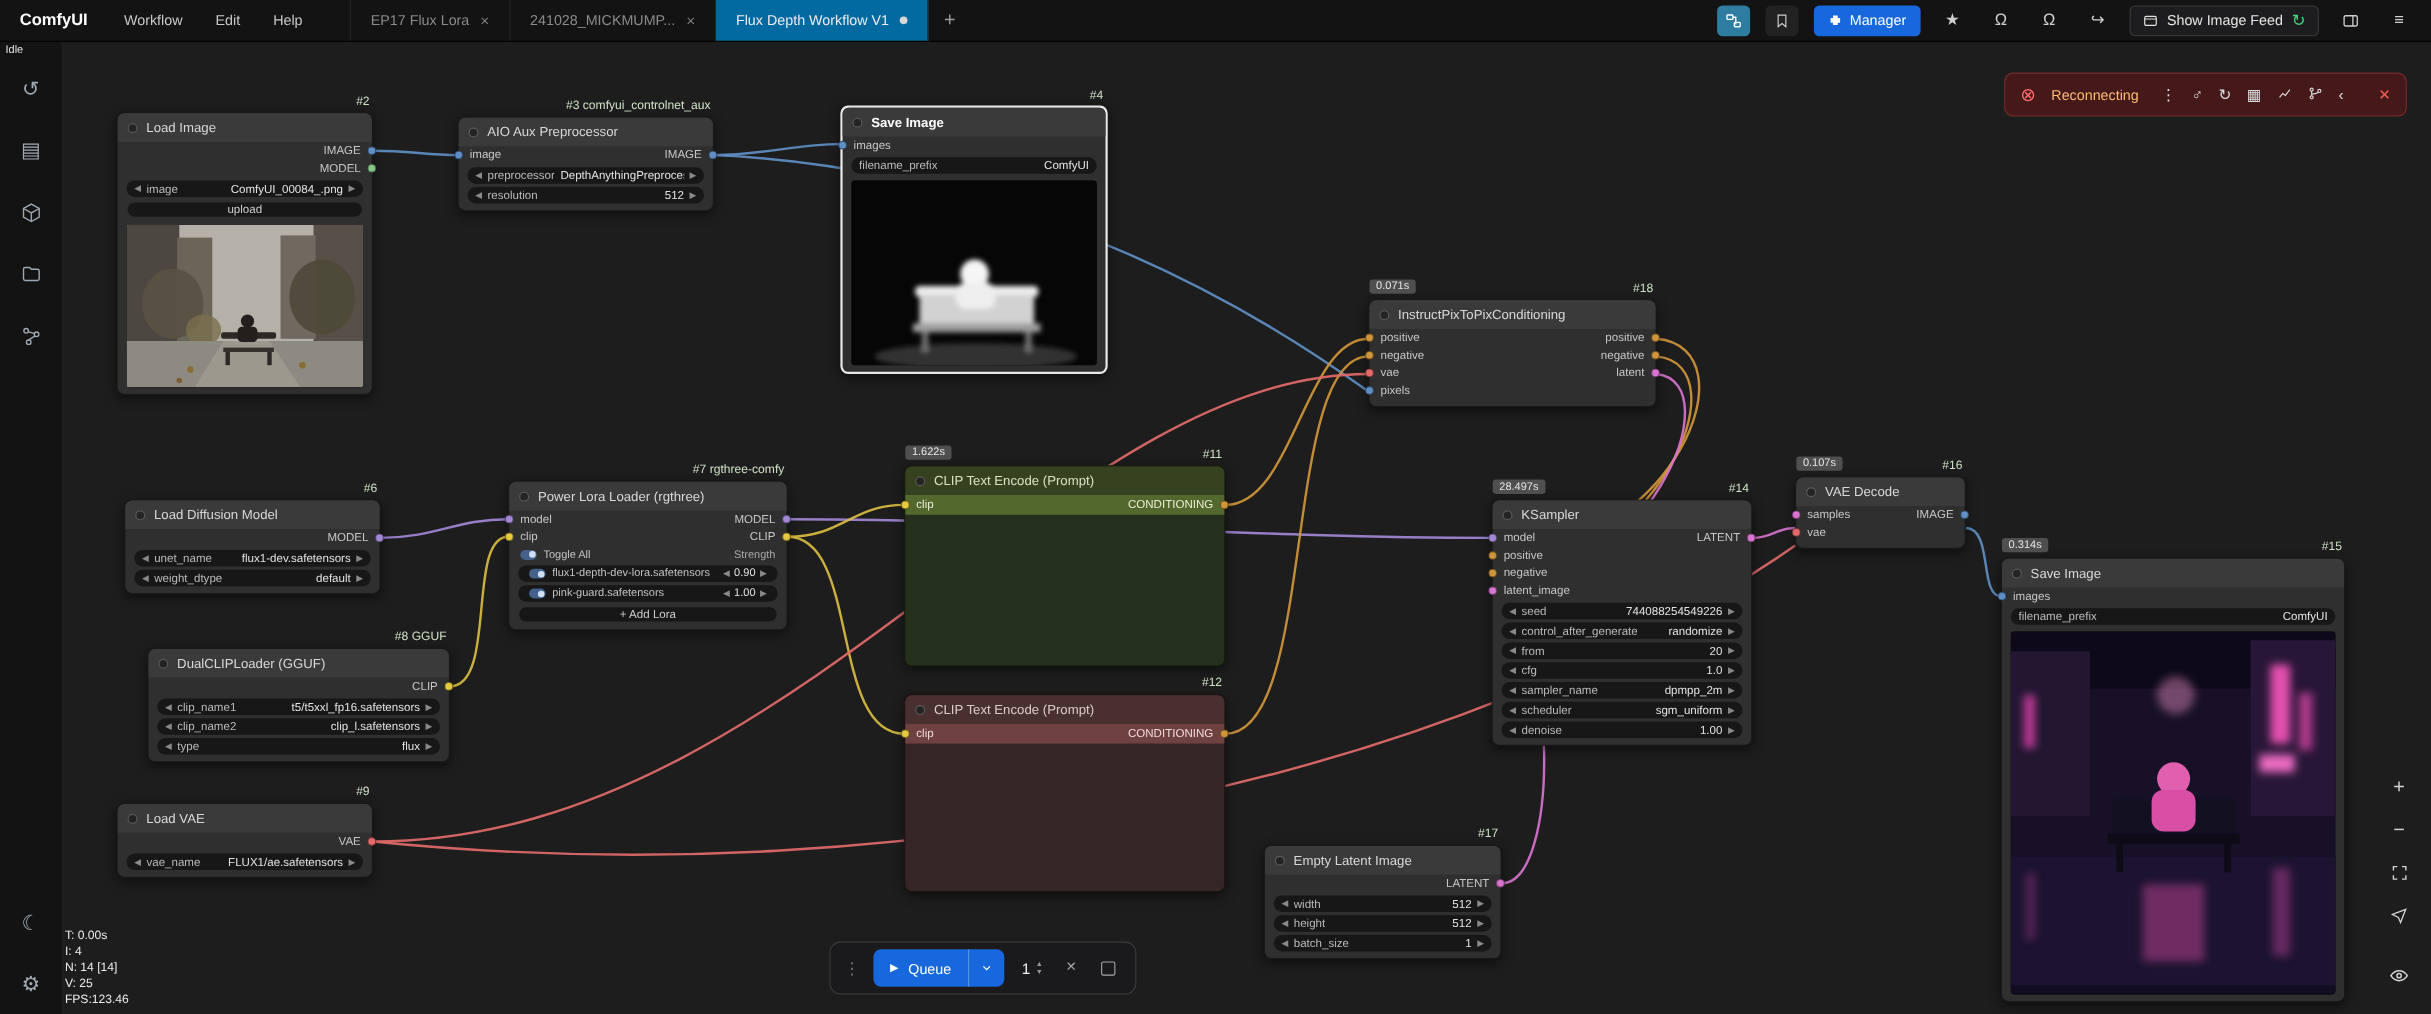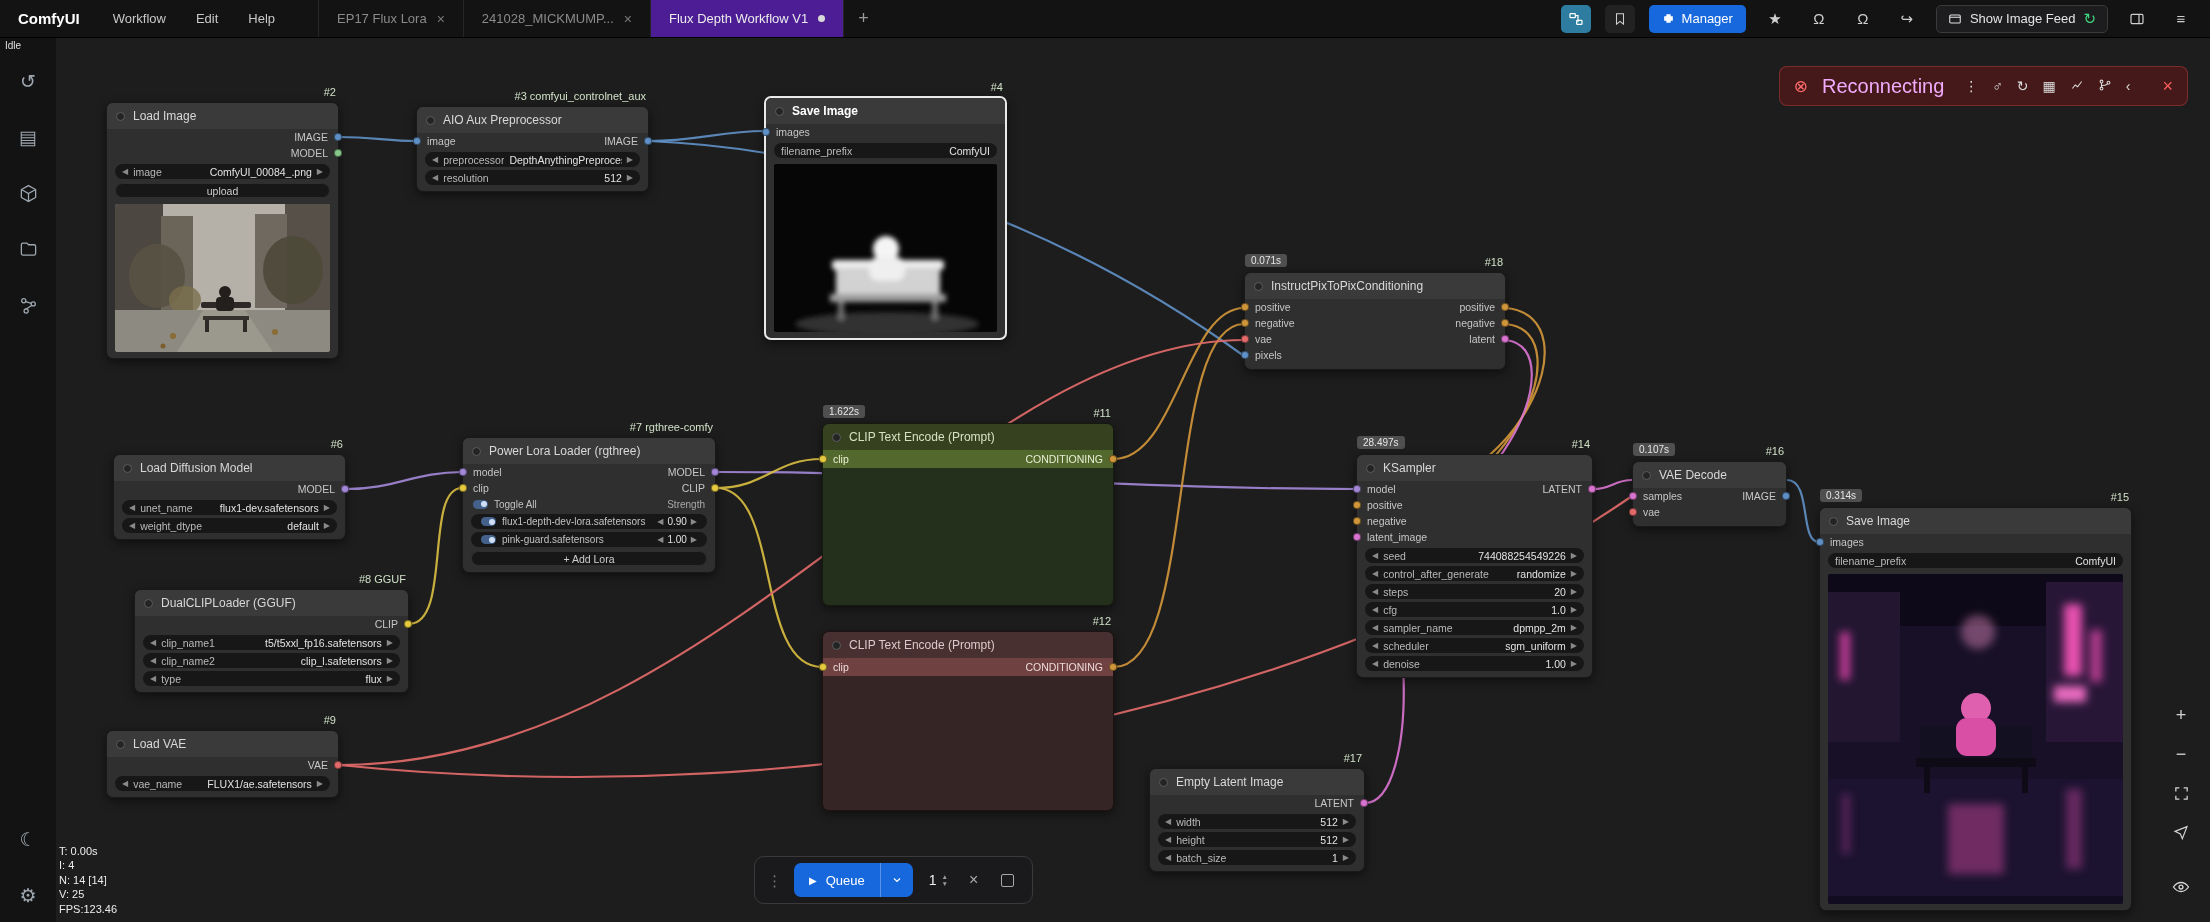--- a/index.html
+++ b/index.html
@@ -6,21 +6,21 @@
   html,body{width:2210px;height:922px;overflow:hidden}
   body{background:#1d1d1d;font-family:"Liberation Sans",sans-serif;color:#ccc;position:relative}
 
   
   .topbar{position:absolute;top:0;left:0;right:0;height:38px;background:#131313;border-bottom:1px solid #000;display:flex;align-items:center;z-index:70}
   .logo{font-weight:bold;color:#fff;font-size:15px;padding:0 18px;cursor:pointer}
   .menu-item{color:#c8c8c8;font-size:13px;padding:0 15px;cursor:pointer}
   .tabs{display:flex;height:100%;margin-left:28px}
   .tab{display:flex;align-items:center;gap:10px;padding:0 18px;font-size:13px;color:#8a8a8a;border-left:1px solid #262626;cursor:pointer;white-space:nowrap}
   .tab:last-of-type{border-right:1px solid #262626}
-  .tab.active{background:#4c1d95;color:#ececec}
+  .tab.active{background:#0369a1;color:#ececec}
   .tab .close{color:#7a7a7a;font-size:14px}
   .unsaved-dot{width:7px;height:7px;border-radius:50%;background:#d8d8d8;display:inline-block}
   .newtab{padding:0 14px;color:#9a9a9a;font-size:18px;display:flex;align-items:center;cursor:pointer}
   .tb-right{margin-left:auto;display:flex;align-items:center;gap:14px;padding-right:14px}
   .tb-iconbtn{width:30px;height:28px;border-radius:5px;display:flex;align-items:center;justify-content:center;color:#cfcfcf;font-size:15px;cursor:pointer}
   .tb-iconbtn.teal{background:#2e7da0}
   .tb-iconbtn.darkbox{background:#222}
   .manager-btn{height:28px;border-radius:5px;background:#1668dc;color:#fff;display:flex;align-items:center;gap:7px;padding:0 13px;font-size:13px;cursor:pointer}
   .feed-btn{height:28px;border-radius:5px;background:#1d1d1f;border:1px solid #3a3a3a;color:#e4e4e4;display:flex;align-items:center;gap:8px;padding:0 11px;font-size:13px;cursor:pointer}
   .feed-refresh{color:#3fd67f;font-size:15px}
@@ -28,21 +28,21 @@
 
   
   .sidebar{position:absolute;top:38px;left:0;width:56px;bottom:0;background:#131313;display:flex;flex-direction:column;align-items:center;padding-top:26px;gap:22px;z-index:60}
   .sb-btn{width:34px;height:34px;display:flex;align-items:center;justify-content:center;border-radius:6px;color:#9fa8b0;font-size:19px;cursor:pointer}
   .sb-spacer{flex:1}
   .idle{position:absolute;top:40px;left:5px;font-size:10px;color:#e0e0e0;z-index:61}
 
   
   .reconnect{position:absolute;top:66px;right:22px;height:40px;display:flex;align-items:center;gap:14px;background:rgba(84,24,24,.72);border:1px solid rgba(255,90,90,.3);border-radius:8px;padding:0 14px;z-index:65}
   .rc-err{color:#ff6b6b;font-size:17px}
-  .rc-label{color:#f0abfc;font-size:20px;margin-right:6px}
+  .rc-label{color:#fdba74;font-size:13px;margin-right:6px}
   .rc-icon{color:#dcdcdc;font-size:14px;cursor:pointer}
   .rc-x{color:#ff5c5c;font-size:18px;margin-left:18px;cursor:pointer}
 
   
   .wires{position:absolute;top:0;left:0;z-index:1;pointer-events:none}
   .wires path{fill:none;stroke-width:2.2px;opacity:.92}
 
   
   .node{position:absolute;background:#2f2f2f;border:1px solid #191919;border-radius:7px;box-shadow:0 3px 10px rgba(0,0,0,.5);font-size:11px;z-index:5}
   .node.selected{border:2px solid #e9e9e9}
@@ -573,21 +573,21 @@
     <span class="arr">▶</span>
   </div>
   <div class="widget">
     <span class="arr">◀</span>
     <span class="wl">control_after_generate</span>
     <span class="wv">randomize</span>
     <span class="arr">▶</span>
   </div>
   <div class="widget">
     <span class="arr">◀</span>
-    <span class="wl">steps</span>
+    <span class="wl">from</span>
     <span class="wv">20</span>
     <span class="arr">▶</span>
   </div>
   <div class="widget">
     <span class="arr">◀</span>
     <span class="wl">cfg</span>
     <span class="wv">1.0</span>
     <span class="arr">▶</span>
   </div>
   <div class="widget">
@@ -604,21 +604,21 @@
   </div>
   <div class="widget">
     <span class="arr">◀</span>
     <span class="wl">denoise</span>
     <span class="wv">1.00</span>
     <span class="arr">▶</span>
   </div>
   <div class="npad"></div>
 </div>
 
-<div class="node" style="left:1632px;top:461px;width:155px">
+<div class="node" style="left:1632px;top:433px;width:155px">
   <div class="nbadge">0.107s</div>
   <div class="nid">#16</div>
   <div class="titlebar">
     <span class="cdot"></span>
     <span>VAE Decode</span>
   </div>
   <div class="prow">
     <span class="pl">samples</span>
     <span class="pr">IMAGE</span>
     <span class="pdot in c-latent"></span>

